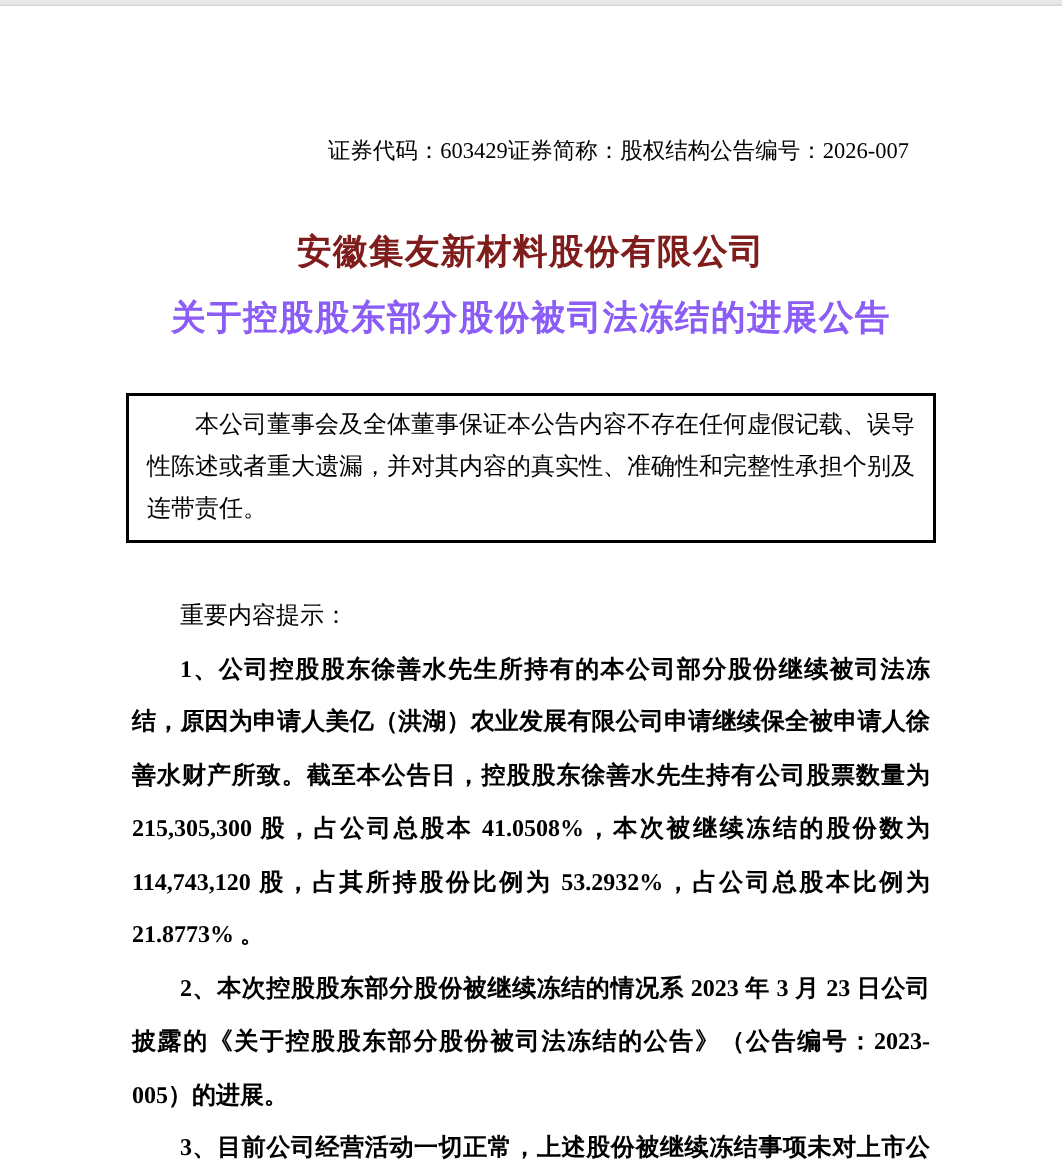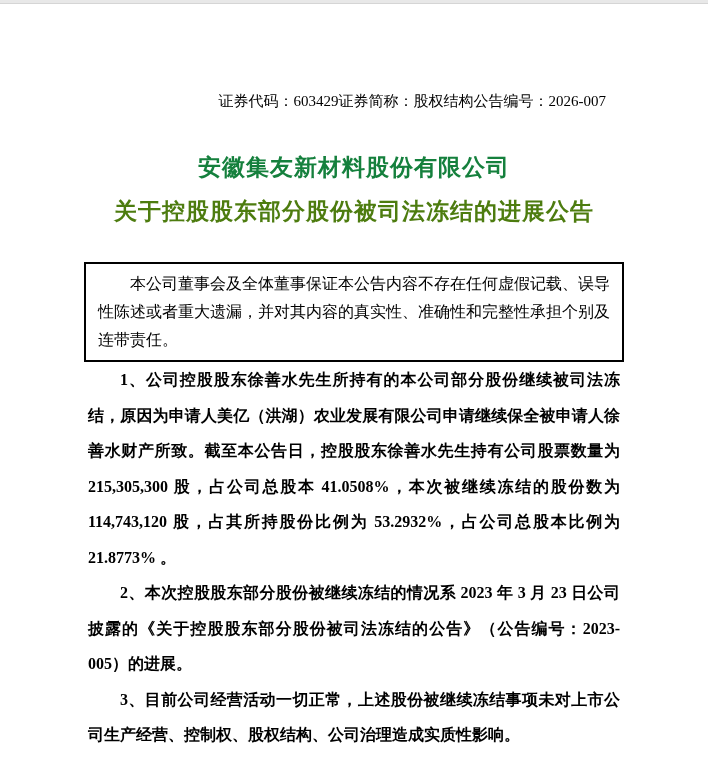--- a/index.html
+++ b/index.html
@@ -79,28 +79,29 @@
 <div class="topbar"></div>
 
 <div class="doc">
 
   <div class="header-row">
     <span><span>证券代码：</span><span>603429</span></span>
     <span><span>证券简称：</span><span>股权结构</span></span>
     <span><span>公告编号：</span><span>2026-007</span></span>
   </div>
 
-  <h1 class="title-1" style="color: #15803d;">安徽集友新材料股份有限公司</h1>
+  <h1 class="title-1" style="color: #7f1d1d;">安徽集友新材料股份有限公司</h1>
 
-  <h2 class="title-2" style="color: #4d7c0f;">关于控股股东部分股份被司法冻结的进展公告</h2>
+  <h2 class="title-2" style="color: #8b5cf6;">关于控股股东部分股份被司法冻结的进展公告</h2>
 
   <div class="statement-box">
     <p>本公司董事会及全体董事保证本公告内容不存在任何虚假记载、误导性陈述或者重大遗漏，并对其内容的真实性、准确性和完整性承担个别及连带责任。</p>
   </div>
 
+  <p class="notice-heading">重要内容提示：</p>
 
   <p class="para">1、公司控股股东徐善水先生所持有的本公司部分股份继续被司法冻结，原因为申请人美亿（洪湖）农业发展有限公司申请继续保全被申请人徐善水财产所致。截至本公告日，控股股东徐善水先生持有公司股票数量为 215,305,300 股，占公司总股本 41.0508%，本次被继续冻结的股份数为 114,743,120 股，占其所持股份比例为 53.2932%，占公司总股本比例为 21.8773% 。</p>
 
   <p class="para">2、本次控股股东部分股份被继续冻结的情况系 2023 年 3 月 23 日公司披露的《关于控股股东部分股份被司法冻结的公告》（公告编号：2023-005）的进展。</p>
 
   <p class="para">3、目前公司经营活动一切正常，上述股份被继续冻结事项未对上市公司生产经营、控制权、股权结构、公司治理造成实质性影响。</p>
 
 </div>
 
 </body></html>

